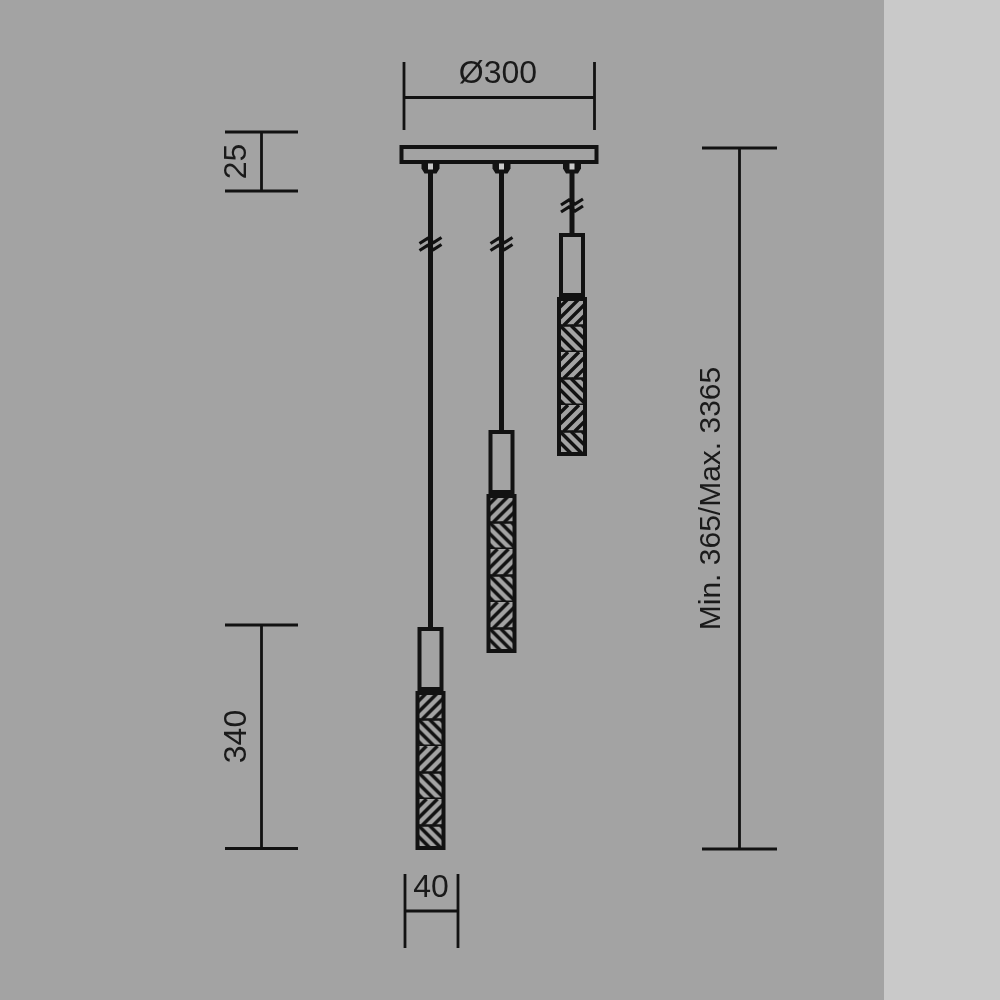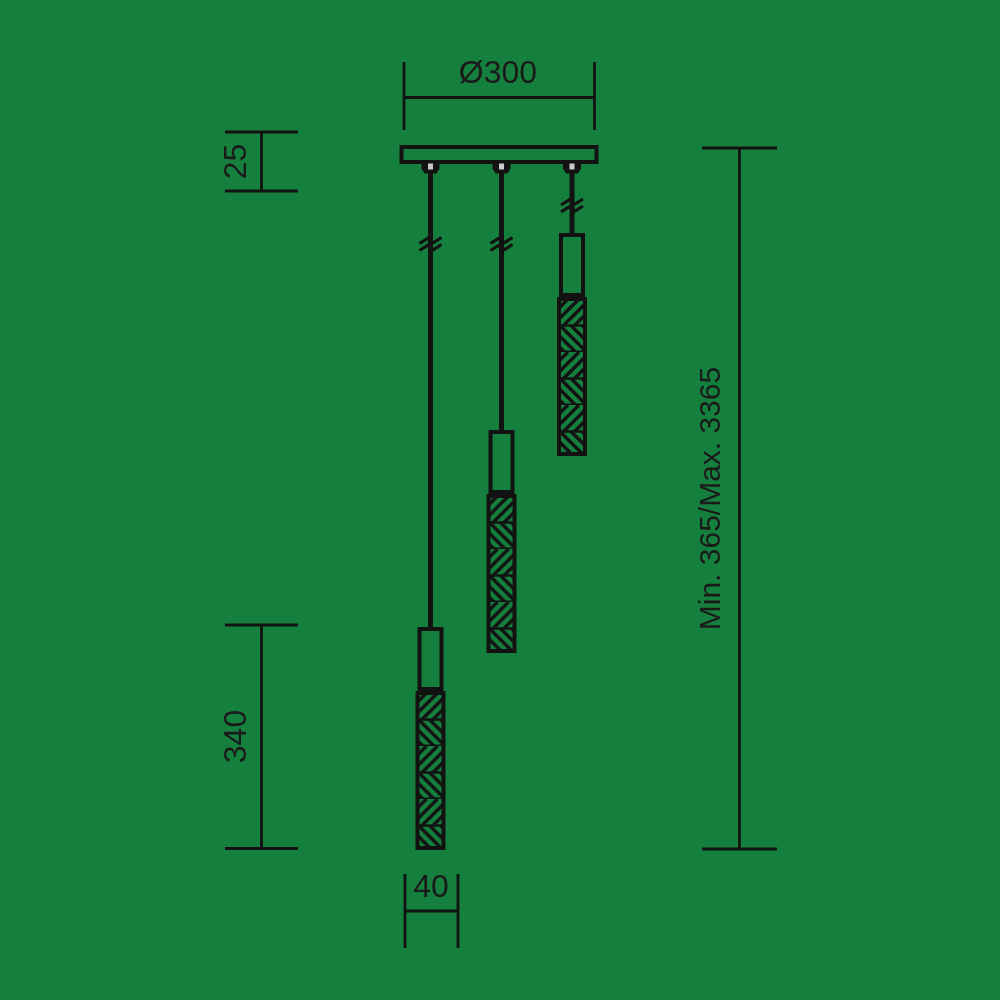--- a/index.html
+++ b/index.html
@@ -3,23 +3,23 @@
 <meta charset="utf-8">
 <style>
   html, body {
     margin: 0;
     padding: 0;
     background: #c9c9c9;
     font-family: "Liberation Sans", sans-serif;
   }
   .stage {
     position: relative;
-    width: 1000px;
+    width: 884px;
     height: 1000px;
-    background: #15803d;
+    background: #a3a3a3;
     overflow: hidden;
   }
   svg text {
     font-family: "Liberation Sans", sans-serif;
     fill: #1a1a1a;
   }
   .dim-label { font-size: 32px; }
   .dim-label-long { font-size: 30px; }
 </style>
 </head>

